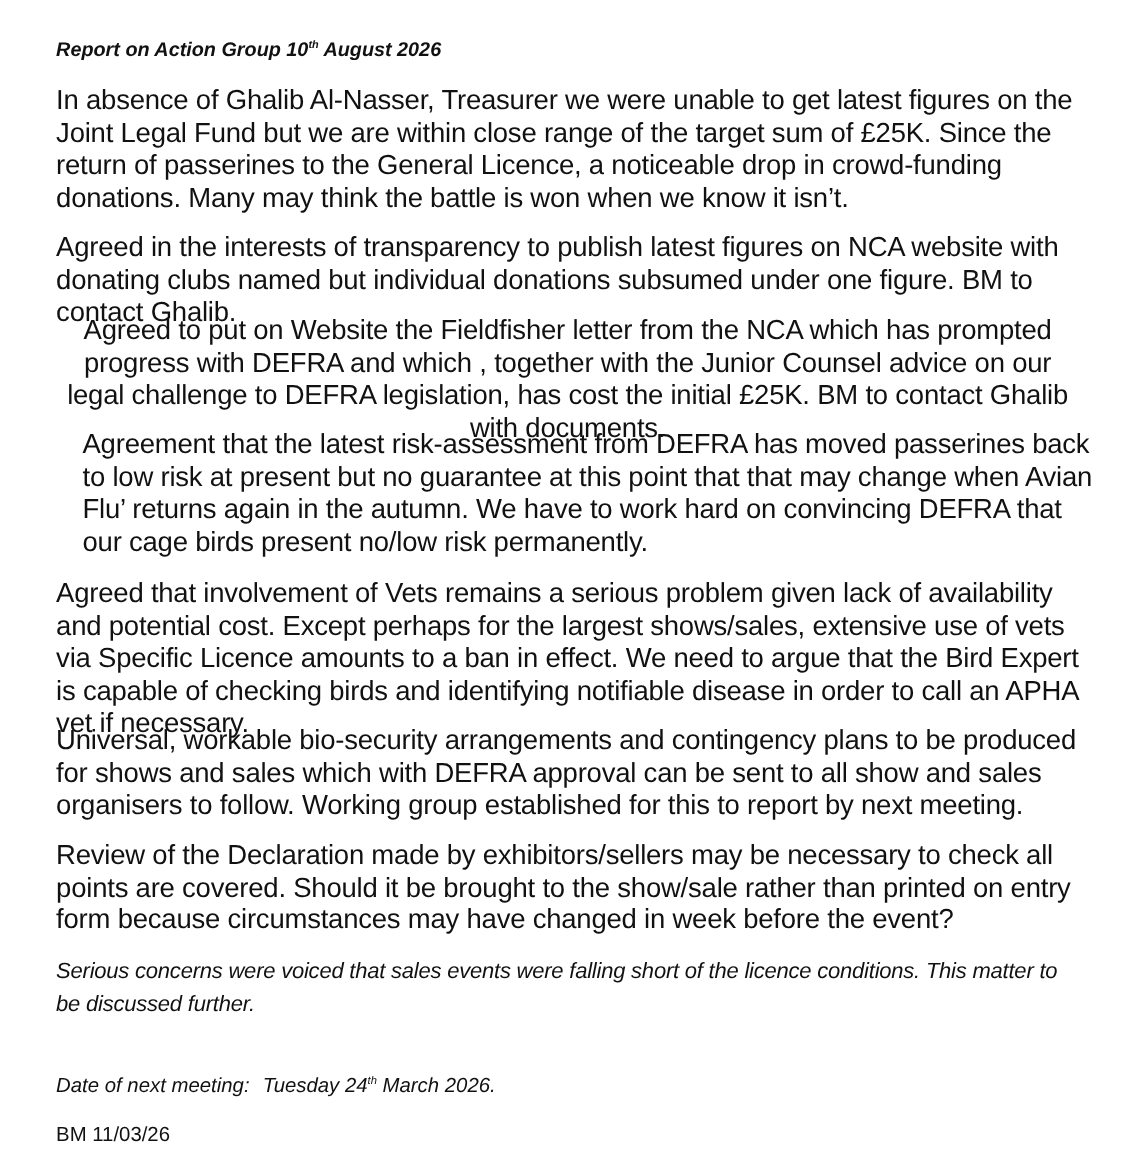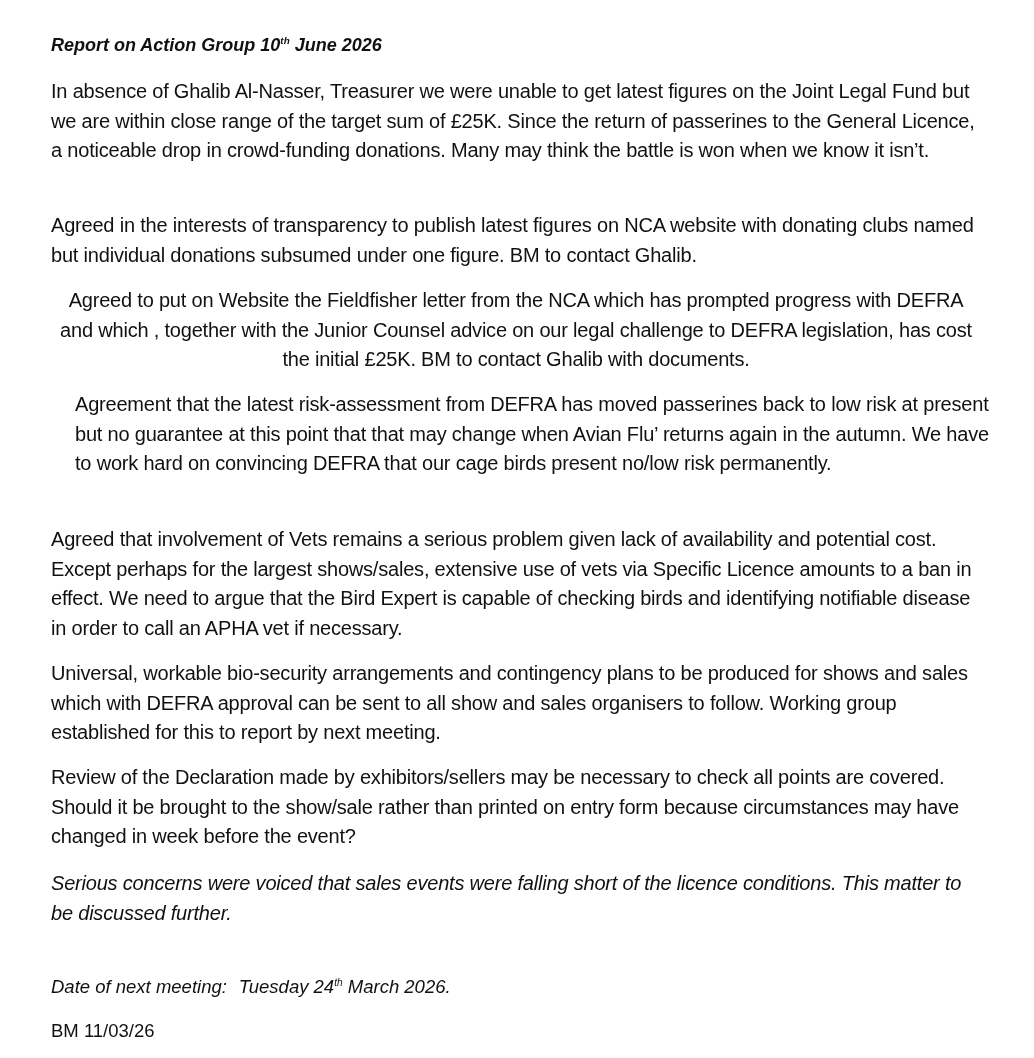--- a/index.html
+++ b/index.html
@@ -28,21 +28,21 @@
       font-size: 18px;
       font-weight: bold;
       font-style: italic;
       white-space: nowrap;
       letter-spacing: 0px;
     }
     .para {
       position: absolute;
       left: 0;
       width: 930px;
-      font-size: 20px;
+      font-size: 25px;
       line-height: 29.5px;
       letter-spacing: -0.2px;
       word-spacing: 0px;
     }
     .para.large {
       font-size: 20px;
       line-height: 30px;
     }
     sup {
       font-size: 0.55em;
@@ -55,21 +55,21 @@
       font-size: 18.5px;
       white-space: nowrap;
     }
     .gap { display: inline-block; width: 12px; }
   </style>
 </head>
 <body>
 
 <div class="page">
 
-  <div class="title"><span>Report on Action Group 10</span><sup>th</sup><span> June 2026</span></div>
+  <div class="title"><span>Report on Action Group 10</span><sup>th</sup><span> August 2026</span></div>
 
   <div class="para" style="top:77px;">In absence of Ghalib Al-Nasser, Treasurer we were unable to get latest figures on the Joint Legal Fund but we are within close  range of the target sum of £25K. Since the return of passerines to the General Licence, a noticeable drop in crowd-funding donations. Many may think the battle is won when we know it isn’t.</div>
 
   <div class="para" style="top:211px;">Agreed in the interests of transparency to publish latest figures on NCA website with donating clubs named but individual donations subsumed under one figure. BM to contact Ghalib.</div>
 
   <div class="para" style="top:286px;text-align:center;">Agreed to put on Website the Fieldfisher letter from the NCA which has prompted progress with DEFRA and which , together with the Junior Counsel advice on our legal challenge to DEFRA legislation, has cost the initial £25K.  BM to contact Ghalib with documents.</div>
 
   <div class="para" style="top:390px;margin-left:24px;">Agreement that the latest risk-assessment from DEFRA has moved passerines back to low risk at present but no guarantee at this point that that may change when Avian Flu’ returns again in the autumn. We have to work hard on convincing DEFRA that our cage birds present no/low risk permanently.</div>
 
   <div class="para" style="top:525px;">Agreed that involvement of Vets remains a serious problem given lack of availability and potential cost. Except perhaps for the largest shows/sales, extensive use of vets via Specific Licence amounts to a ban in effect. We need to argue that the Bird Expert is capable of checking birds and identifying notifiable disease in order to call an APHA vet if necessary.</div>

